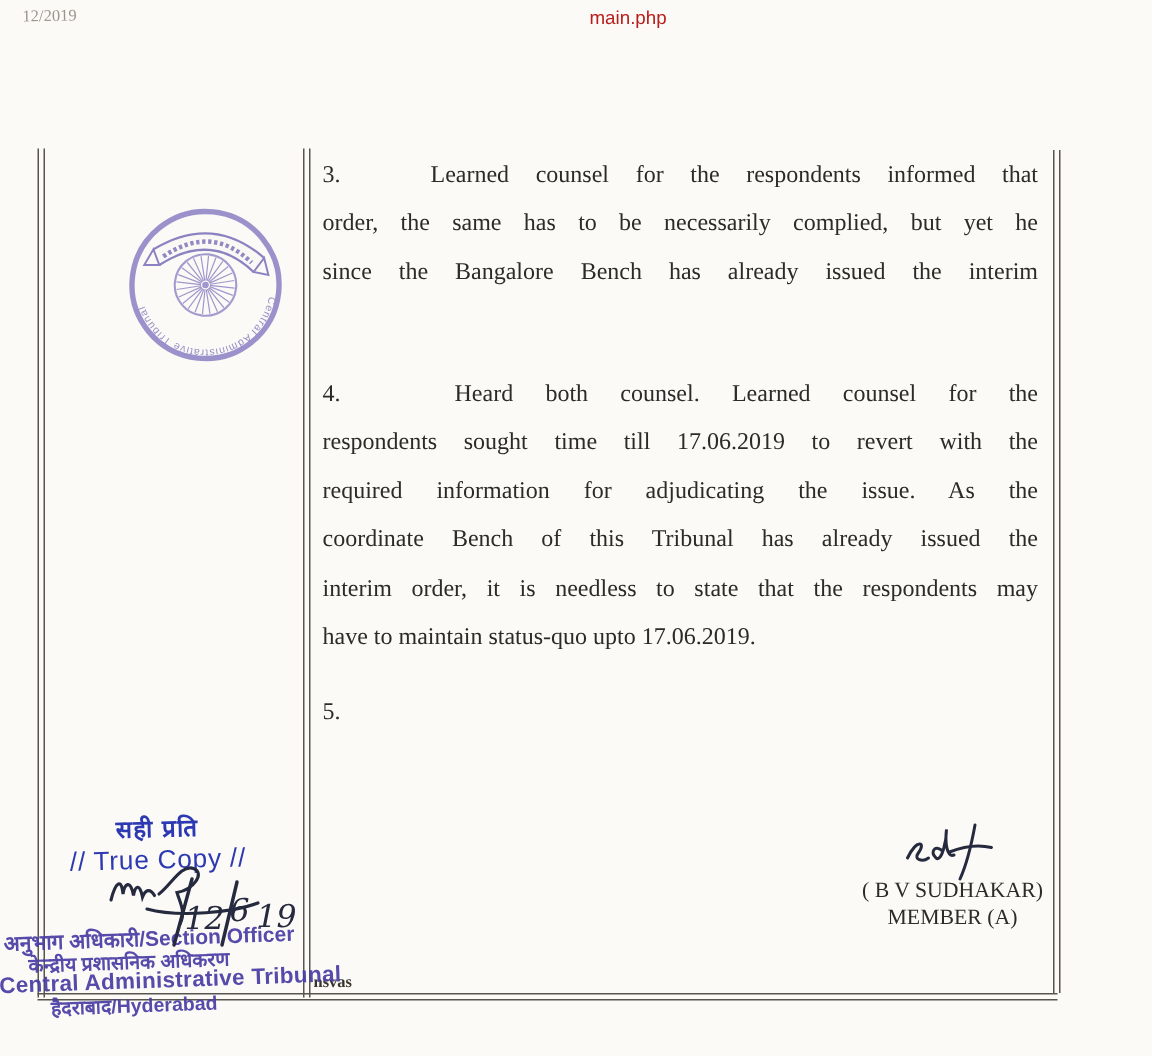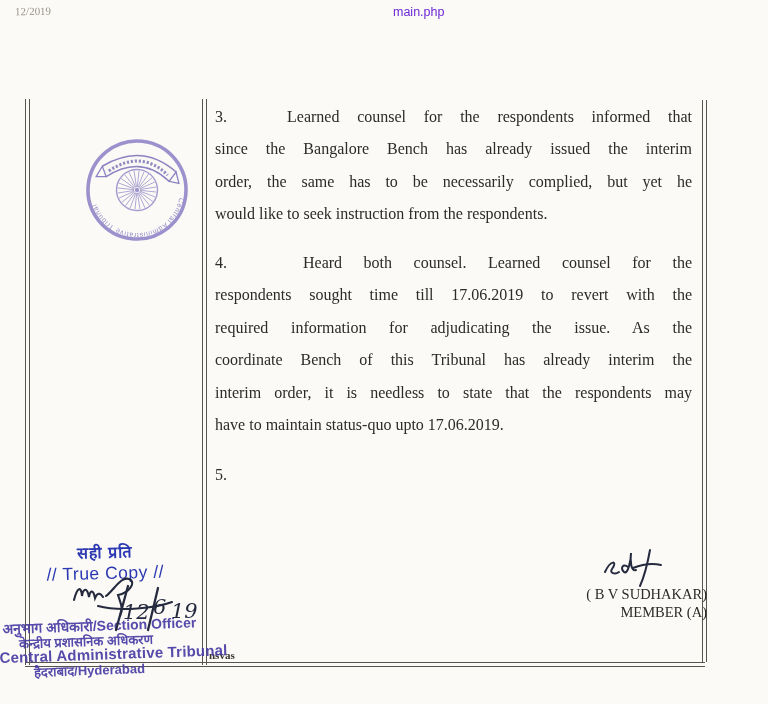--- a/index.html
+++ b/index.html
@@ -6,42 +6,42 @@
   body{
     width:768px;height:704px;position:relative;overflow:hidden;
     background:#fbfaf6;
     font-family:"Liberation Serif","DejaVu Serif",serif;
     color:#2b2b28;
   }
   .abs{position:absolute;}
 
   
   .hdr-left{left:2px;top:5px;font-family:Liberation Serif, serif;font-size:11px;color:#9a958c;transform:rotate(-1deg);margin-left:13px;}
-  .hdr-center{left:393px;top:5px;font-family:"Liberation Sans",sans-serif;font-size:12.5px;color:#6d28d9;}
+  .hdr-center{left:393px;top:5px;font-family:"Liberation Sans",sans-serif;font-size:12.5px;color:#b91c1c;}
 
   
   .vline{width:3px;border-left:1px solid #57554d;border-right:1px solid #57554d;background:transparent;z-index:1;}
   .hline{height:3px;border-top:1px solid #57554d;border-bottom:1px solid #57554d;background:transparent;z-index:1;}
   .vline-left{left:25px;top:99px;height:566px;}
   .vline-mid{left:202px;top:99px;height:566px;}
   .vline-right{left:702px;top:100px;height:562px;}
   .hline-bottom{left:25px;top:662px;width:680px;}
 
   
   .para{left:215px;width:477px;font-size:16px;line-height:32.4px;z-index:2;}
   .para .pnum{position:absolute;left:0;top:0;line-height:32.4px;}
   .para .line{height:32.4px;text-align:justify;text-align-last:justify;overflow:visible;}
   .para .line.last{text-align-last:left;}
   .p3{top:101px;} .p3 .line.first{padding-left:72px;}
   .p4{top:247px;} .p4 .line.first{padding-left:88px;}
   .p5{top:459px;} .p5 .line.first{padding-left:50px;}
 
   
   .sig-squiggle{left:595px;top:546px;z-index:2;}
-  .sig-block{left:563px;top:585px;width:144px;text-align:right;font-size:14.5px;line-height:18px;z-index:2;}
+  .sig-block{left:563px;top:585px;width:144px;text-align:center;font-size:14.5px;line-height:18px;z-index:2;}
 
   
   .seal{left:81px;top:134px;width:112px;height:112px;z-index:3;}
 
   
   .truecopy{left:38px;top:541px;width:134px;text-align:center;color:#2c39b2;transform:rotate(-1.5deg);z-index:3;}
   .truecopy .tc-hi{font-size:16px;font-weight:bold;font-family:"Liberation Sans",sans-serif;letter-spacing:1px;}
   .truecopy .tc-en{font-size:17.5px;font-family:"Liberation Sans",sans-serif;letter-spacing:.5px;white-space:nowrap;}
 
   
@@ -86,31 +86,30 @@
     <path id="seal-arc" d="M 99 56 A 43 43 0 1 1 13 56" fill="none"></path>
     <text font-size="7" letter-spacing="0.6" fill="#7d71bc" font-family="Liberation Sans, sans-serif">
       <textPath href="#seal-arc" startOffset="3">Central Administrative Tribunal</textPath>
     </text>
   </g>
 </svg>
 
 <div class="abs para p3">
   <span class="pnum">3.</span>
   <div class="line first">Learned counsel for the respondents informed that</div>
+  <div class="line">order, the same has to be necessarily complied, but yet he</div>
   <div class="line">since the Bangalore Bench has already issued the interim</div>
-  <div class="line">order, the same has to be necessarily complied, but yet he</div>
-  <div class="line last">would like to seek instruction from the respondents.</div>
 </div>
 
 <div class="abs para p4">
   <span class="pnum">4.</span>
   <div class="line first">Heard both counsel.  Learned counsel for the</div>
   <div class="line">respondents sought time till 17.06.2019 to revert with the</div>
   <div class="line">required information for adjudicating the issue.  As the</div>
-  <div class="line">coordinate Bench of this Tribunal has already interim the</div>
+  <div class="line">coordinate Bench of this Tribunal has already issued the</div>
   <div class="line">interim order, it is needless to state that the respondents may</div>
   <div class="line last">have to maintain status-quo upto 17.06.2019.</div>
 </div>
 
 <div class="abs para p5">
   <span class="pnum">5.</span>
 </div>
 
 <svg class="abs sig-squiggle" width="78" height="44" viewBox="0 0 78 44">
   <g fill="none" stroke="#252a3e" stroke-width="2" stroke-linecap="round">

